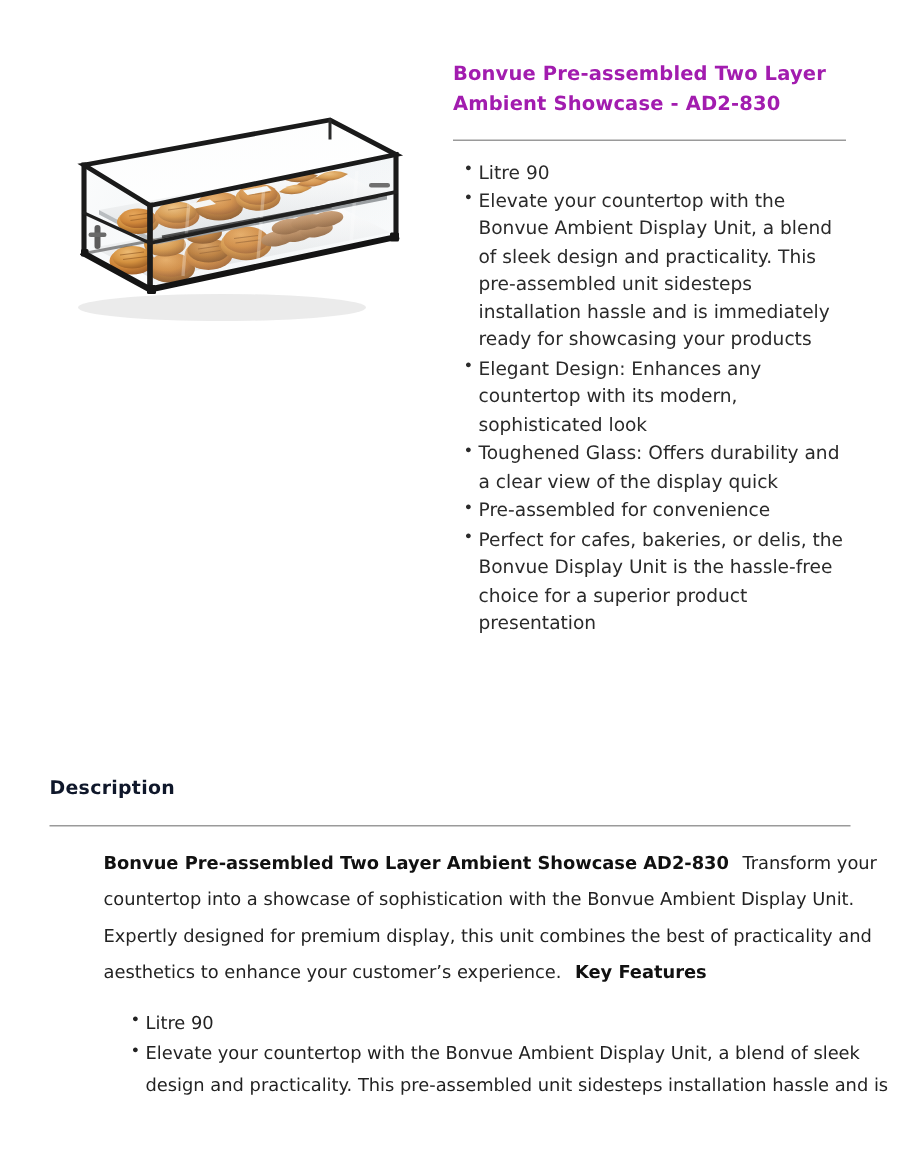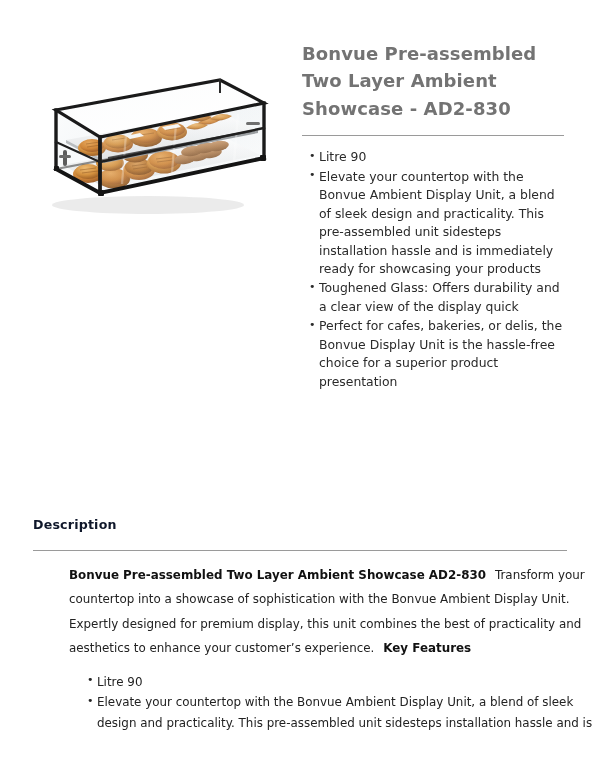--- a/index.html
+++ b/index.html
@@ -40,24 +40,24 @@
   }
 
   #product-info {
     position: absolute;
     left: 302px;
     top: 40px;
     width: 262px;
   }
 
   #product-title {
-    font-size: 18px;
+    font-size: 13px;
     font-weight: bold;
     line-height: 1.52;
-    color: #737373;
+    color: #a21caf;
     letter-spacing: 0.1px;
     margin: 0;
   }
 
   .rule {
     border: 0;
     border-top: 1px solid #9a9a9a;
     margin: 0;
     height: 0;
     background: none;
@@ -315,21 +315,23 @@
       </g>
     </svg>
   </div>
 
   <div id="product-info">
     <h1 id="product-title">Bonvue Pre-assembled Two Layer Ambient Showcase - AD2-830</h1>
     <hr class="rule" id="title-rule">
     <ul class="feature-list">
       <li>Litre 90</li>
       <li>Elevate your countertop with the Bonvue Ambient Display Unit, a blend of sleek design and practicality. This pre-assembled unit sidesteps installation hassle and is immediately ready for showcasing your products</li>
+      <li>Elegant Design: Enhances any countertop with its modern, sophisticated look</li>
       <li>Toughened Glass: Offers durability and a clear view of the display quick</li>
+      <li>Pre-assembled for convenience</li>
       <li>Perfect for cafes, bakeries, or delis, the Bonvue Display Unit is the hassle-free choice for a superior product presentation</li>
     </ul>
   </div>
 </div>
 
 <div id="description-block">
   <div id="description-heading">Description</div>
   <hr class="rule" id="description-rule">
   <div id="description-body">
     <p style="margin:0;"><b>Bonvue Pre-assembled Two Layer Ambient Showcase AD2-830</b><span class="spacer-wide"></span><span>Transform your countertop into a showcase of sophistication with the Bonvue Ambient Display Unit. Expertly designed for premium display, this unit combines the best of practicality and aesthetics to enhance your customer’s experience.</span><span class="spacer-wide"></span><b>Key Features</b></p>

